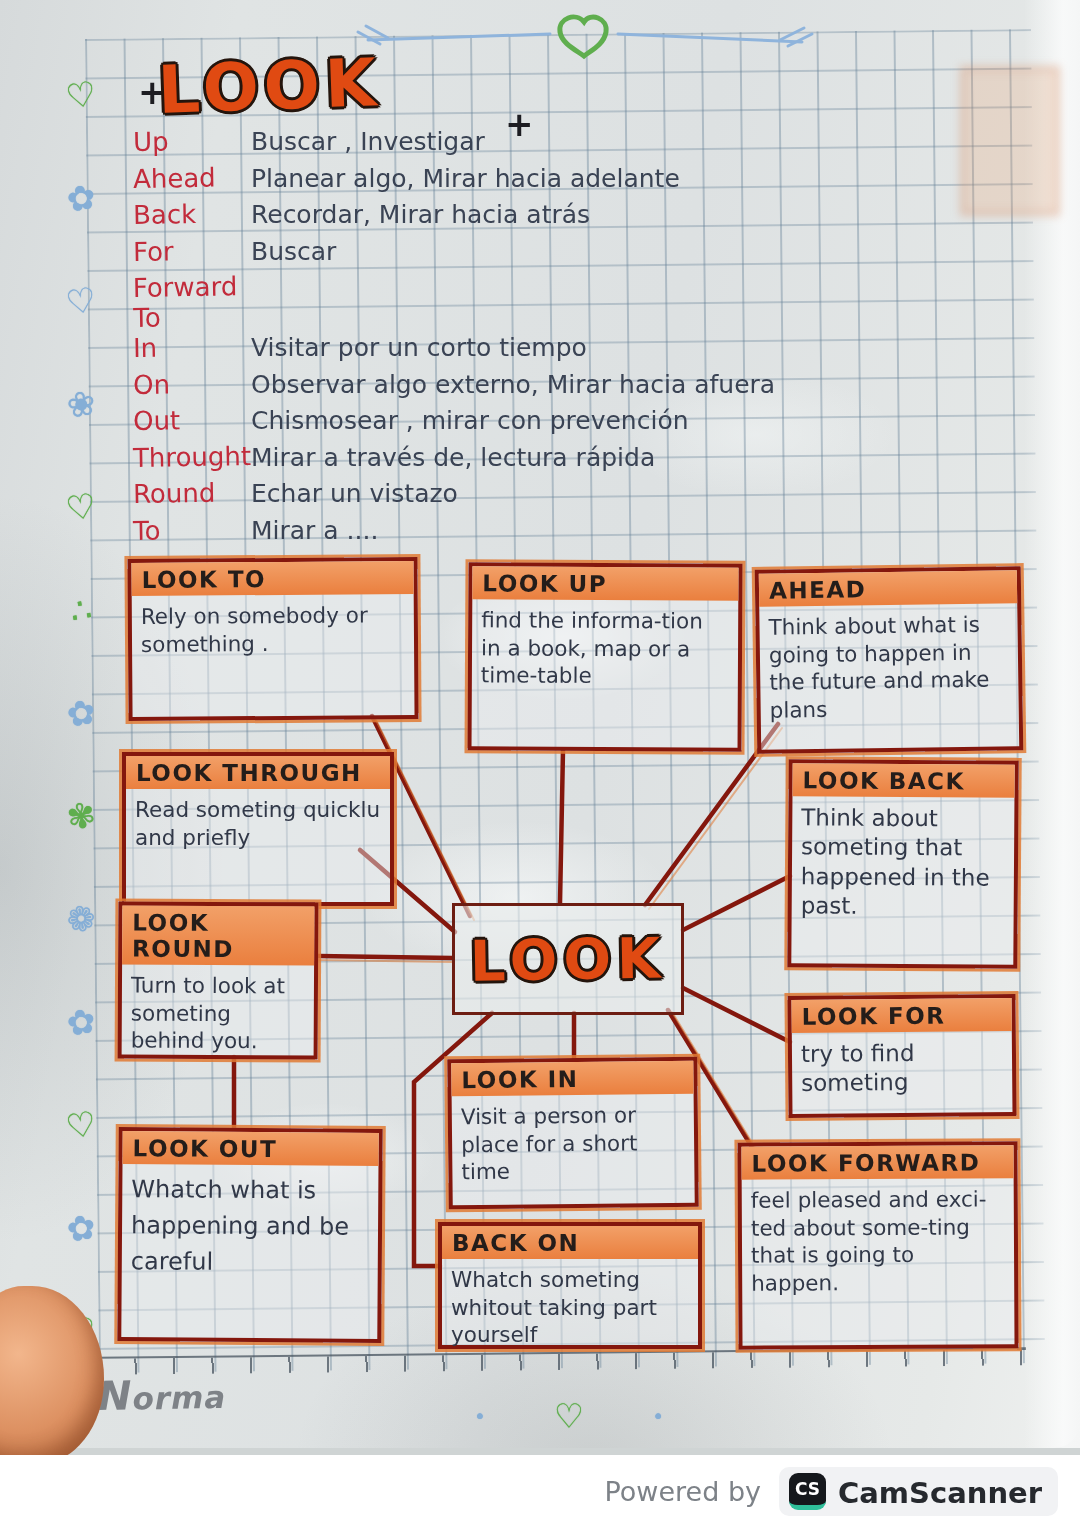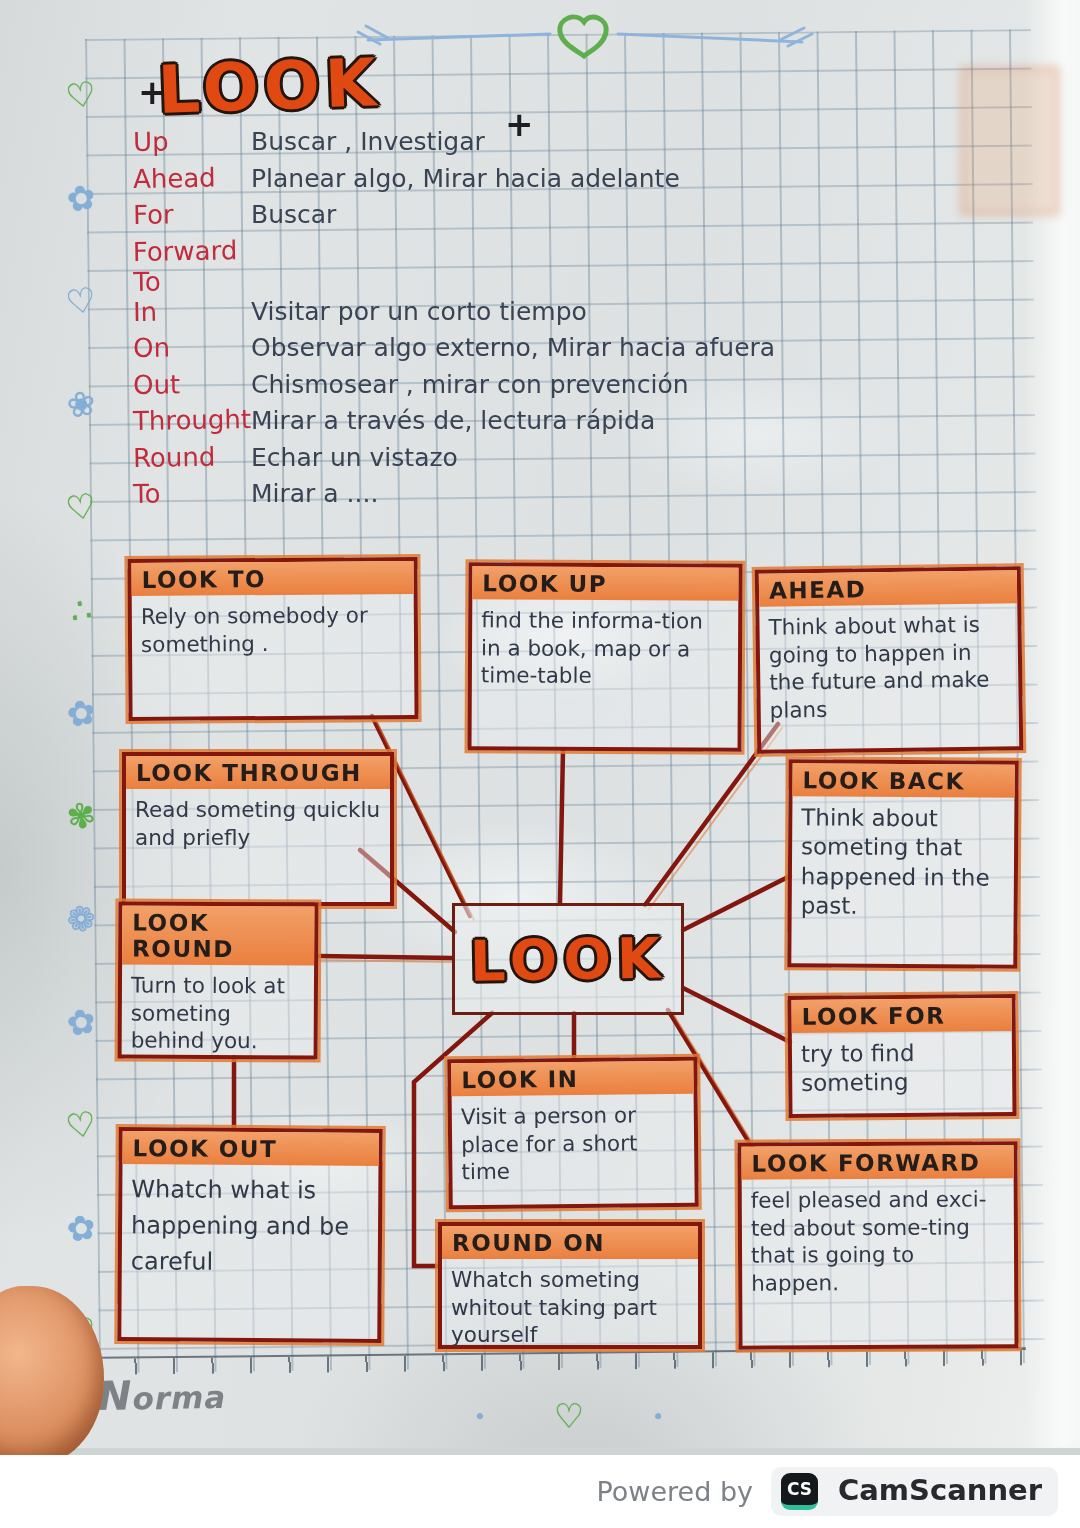--- a/index.html
+++ b/index.html
@@ -95,21 +95,21 @@
   .norma::first-letter{font-size:40px;}
   .finger{position:absolute;left:-34px;top:1286px;width:138px;height:178px;
         border-radius:48% 60% 55% 45%;
         background:radial-gradient(circle at 38% 38%, #f2b68c, #dd9162 55%, #bd6f42 90%);
         box-shadow:inset -8px -10px 18px rgba(120,55,25,.45);}
 
   
   .scan-strip{position:absolute;left:0;top:1455px;width:1080px;height:73px;background:#ffffff;
         display:flex;align-items:center;justify-content:flex-end;padding-right:22px;gap:18px;}
   .powered{color:#7d8288;font-size:27px;}
-  .cs-badge{display:flex;align-items:flex-start;gap:20px;background:#f1f2f4;border-radius:10px;
+  .cs-badge{display:flex;align-items:flex-end;gap:12px;background:#f1f2f4;border-radius:10px;
         padding:6px 16px 6px 10px;}
   .cs-icon{width:37px;height:37px;background:#15181c;border-radius:9px;color:#ffffff;
         font-size:17px;font-weight:bold;display:flex;align-items:center;justify-content:center;
         border-bottom:5px solid #2fbf9a;}
   .cs-name{color:#26292e;font-size:29px;font-weight:600;}
 </style>
 </head>
 <body>
 
 <div class="stage">
@@ -151,20 +151,24 @@
       <span class="plus plus-right">+</span>
 
       <div class="particle-list">
         <div class="p-row">
           <span class="p-label">Up</span>
           <span class="p-meaning">Buscar , Investigar</span>
         </div>
         <div class="p-row">
           <span class="p-label">Ahead</span>
           <span class="p-meaning">Planear algo, Mirar hacia adelante</span>
+        </div>
+        <div class="p-row">
+          <span class="p-label">Back</span>
+          <span class="p-meaning">Recordar, Mirar hacia atrás</span>
         </div>
         <div class="p-row">
           <span class="p-label">For</span>
           <span class="p-meaning">Buscar</span>
         </div>
         <div class="p-row">
           <span class="p-label">Forward To</span>
           <span class="p-meaning"></span>
         </div>
         <div class="p-row">
@@ -245,21 +249,21 @@
       </div>
       <div class="node n-look-in">
         <span class="node-title">LOOK IN</span>
         <span class="node-desc">Visit a person or place for a short time</span>
       </div>
       <div class="node n-look-out">
         <span class="node-title">LOOK OUT</span>
         <span class="node-desc">Whatch what is happening and be careful</span>
       </div>
       <div class="node n-look-on">
-        <span class="node-title">ROUND ON</span>
+        <span class="node-title">BACK ON</span>
         <span class="node-desc">Whatch someting whitout taking part yourself</span>
       </div>
       <div class="node n-look-forward">
         <span class="node-title">LOOK FORWARD</span>
         <span class="node-desc">feel pleased and exci-ted about some-ting that is going to happen.</span>
       </div>
 
       <div class="center-node">
         <span class="bubble">LOOK</span>
       </div>

